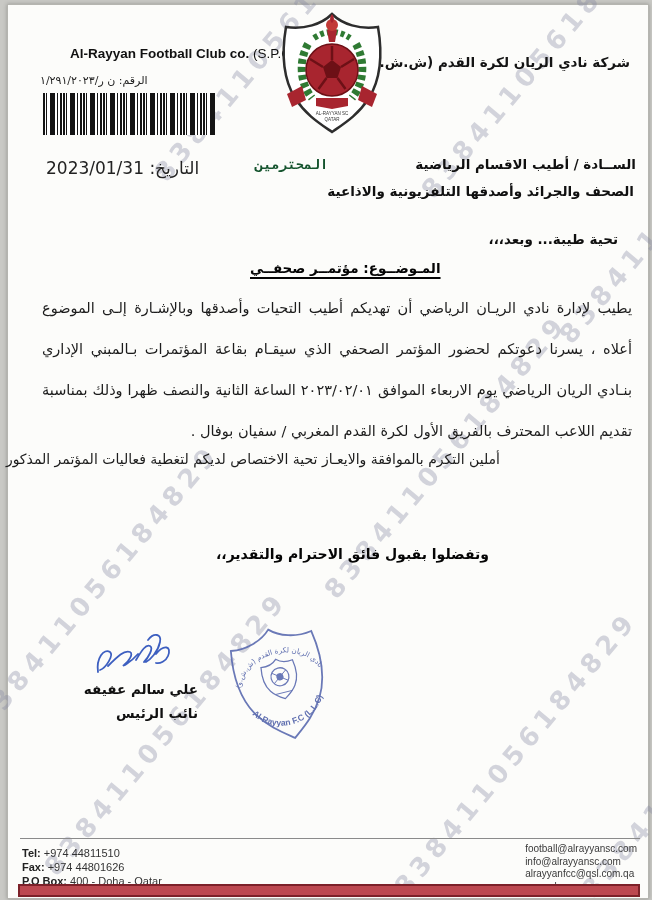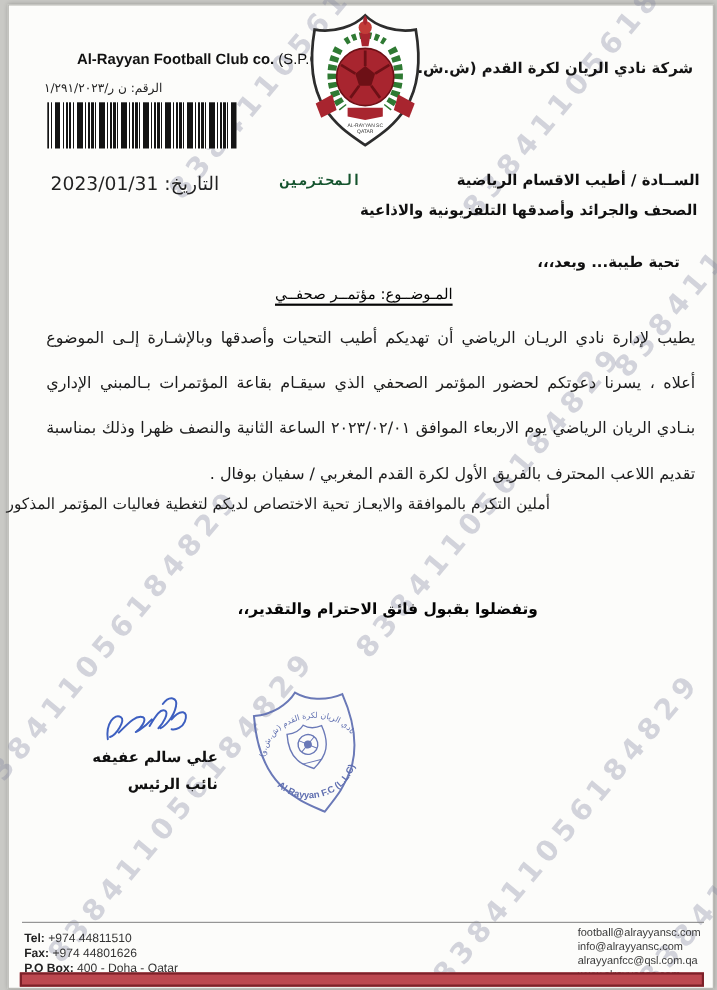--- a/index.html
+++ b/index.html
@@ -18,21 +18,21 @@
   .barcode{left:43px;top:93px;width:172px;height:42px;
       background:repeating-linear-gradient(90deg,#141414 0 2px,#fff 2px 3px,#141414 3px 4px,#fff 4px 7px,#141414 7px 12px,#fff 12px 14px,#141414 14px 15px,#fff 15px 17px,#141414 17px 19px,#fff 19px 20px);}
   .date{left:46px;top:136px;font-size:17px;color:#222;margin-top:22px;}
   .crest{left:268px;top:10px;}
   .ar-company{right:22px;top:54px;font-size:13.5px;font-weight:bold;color:#141414;}
   
   .rcpt1{right:16px;top:156px;font-size:13.5px;font-weight:bold;color:#101010;}
   .honorific{left:255px;top:156px;font-size:13.5px;font-weight:bold;color:#14532d;font-family:Liberation Mono, monospace;}
   .rcpt2{right:18px;top:183px;font-size:13.5px;font-weight:bold;color:#101010;}
   .greeting{right:34px;top:231px;font-size:13.5px;font-weight:bold;color:#101010;}
-  .subject{left:250px;top:260px;font-size:13.5px;font-weight:normal;color:#050505;
+  .subject{left:250px;top:260px;font-size:13.5px;font-weight:bold;color:#050505;
       text-decoration:underline;text-decoration-thickness:2px;text-underline-offset:4px;}
   
   .para1{left:42px;top:288px;width:590px;font-size:14.5px;line-height:41px;color:#1c1c1c;text-align:justify;}
   .para2{right:152px;top:451px;font-size:14px;color:#1c1c1c;white-space:nowrap;}
   .closing{left:216px;top:546px;font-size:14px;font-weight:bold;color:#050505;}
   
   .sig-svg{left:88px;top:628px;}
   .sig-name{left:78px;top:681px;width:120px;text-align:right;font-size:13.5px;font-weight:bold;color:#101010;}
   .sig-title{left:78px;top:705px;width:120px;text-align:right;font-size:13.5px;font-weight:bold;color:#101010;}
   .stamp{left:220px;top:620px;transform:rotate(-14deg);opacity:.9;}

